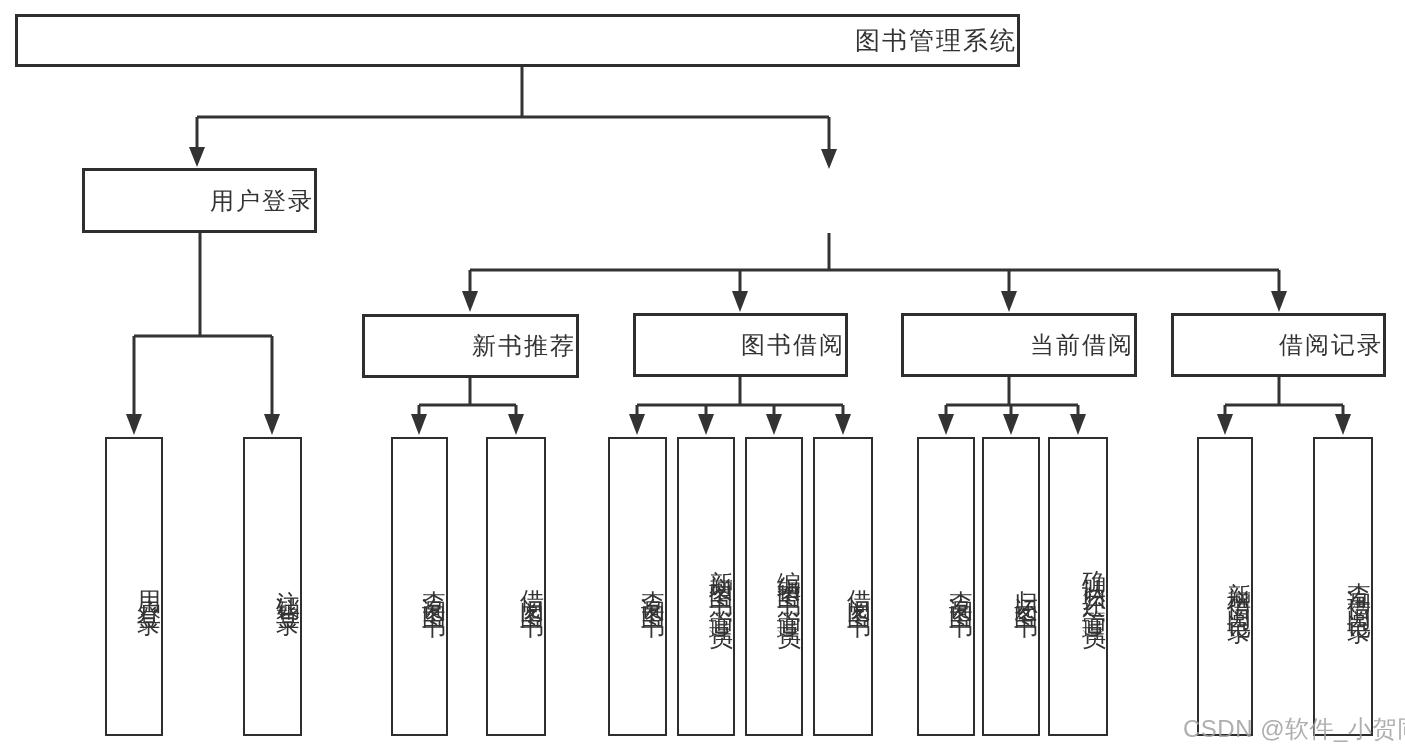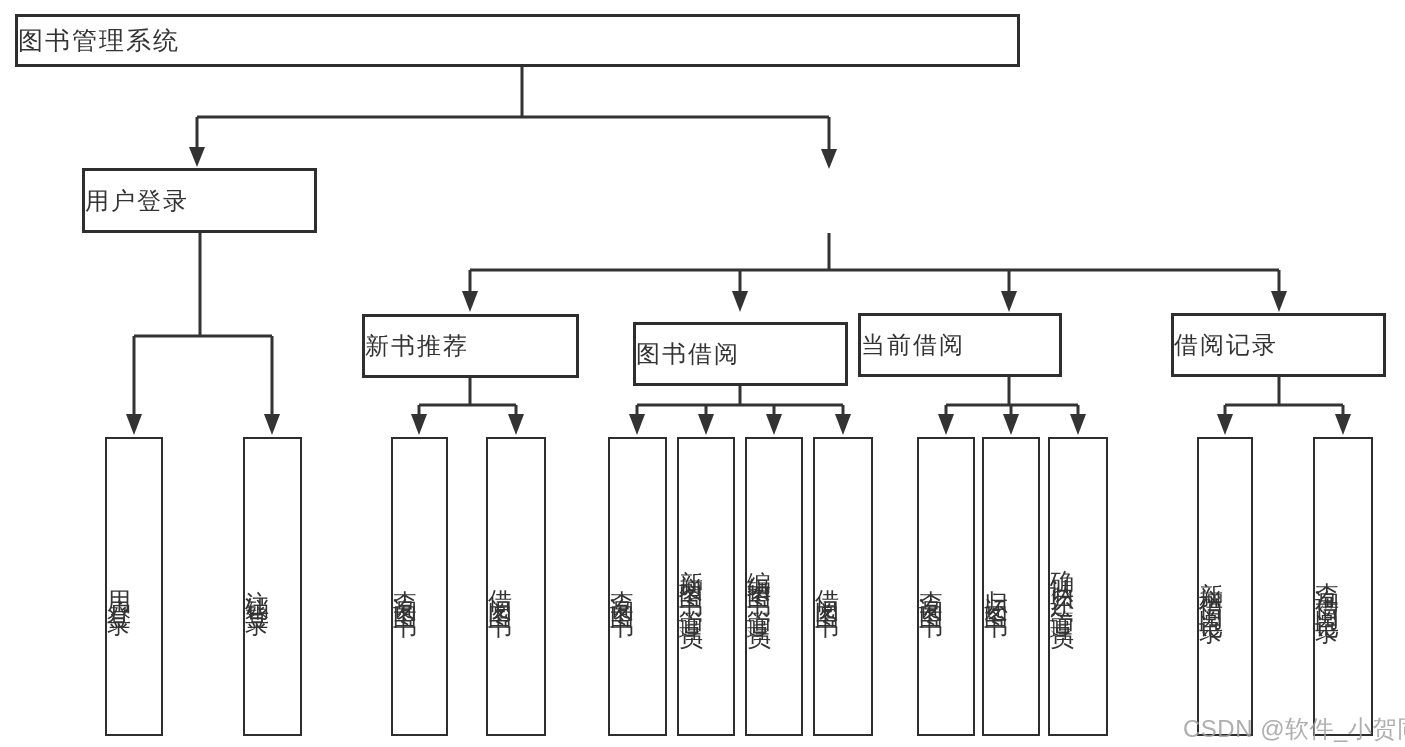--- a/index.html
+++ b/index.html
@@ -13,21 +13,21 @@
     overflow:hidden;
   }
   #wires{position:absolute;left:0;top:0;pointer-events:none;}
   .box{
     position:absolute;
     box-sizing:border-box;
     background:#ffffff;
     border:3px solid #2e2e2e;
     display:flex;
     align-items:center;
-    justify-content:flex-start;
+    justify-content:flex-end;
     font-size:24px;
     line-height:1;
     letter-spacing:2px;
     white-space:nowrap;
   }
   .leaf{border-width:2.5px;}
   .leaf .vtext{
     writing-mode:vertical-rl;
     text-orientation:mixed;
     letter-spacing:8px;
@@ -128,24 +128,24 @@
     <span>图书管理系统</span>
   </div>
 
   <div class="box" style="left:82px;top:168px;width:235px;height:65px;">
     <span>用户登录</span>
   </div>
 
   <div class="box" style="left:362px;top:314px;width:217px;height:64px;">
     <span>新书推荐</span>
   </div>
-  <div class="box" style="left:633px;top:313px;width:215px;height:64px;margin-top:9px;">
+  <div class="box" style="left:633px;top:313px;width:215px;height:64px;">
     <span>图书借阅</span>
   </div>
-  <div class="box" style="left:858px;top:313px;width:204px;height:64px;">
+  <div class="box" style="left:901px;top:313px;width:236px;height:64px;">
     <span>当前借阅</span>
   </div>
   <div class="box" style="left:1171px;top:313px;width:215px;height:64px;">
     <span>借阅记录</span>
   </div>
 
   <div class="box leaf" style="left:105px;top:437px;width:58px;height:299px;">
     <span class="vtext">用户登录</span>
   </div>
   <div class="box leaf" style="left:243px;top:437px;width:59px;height:299px;">

